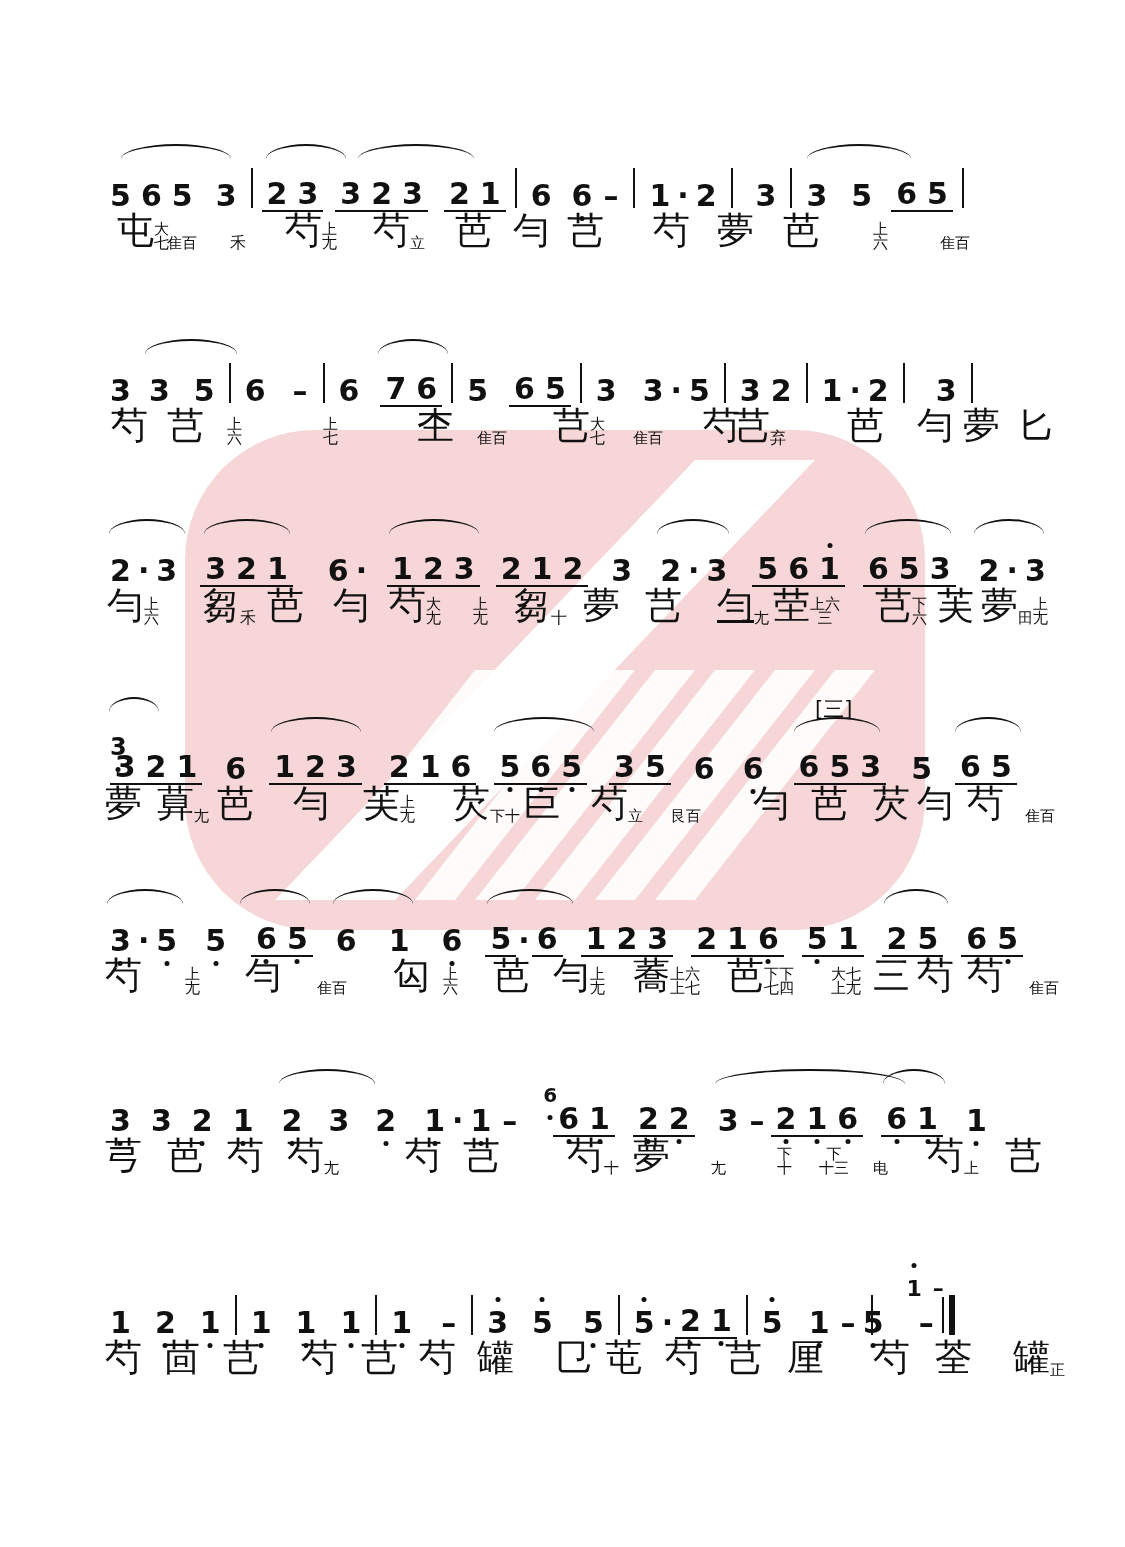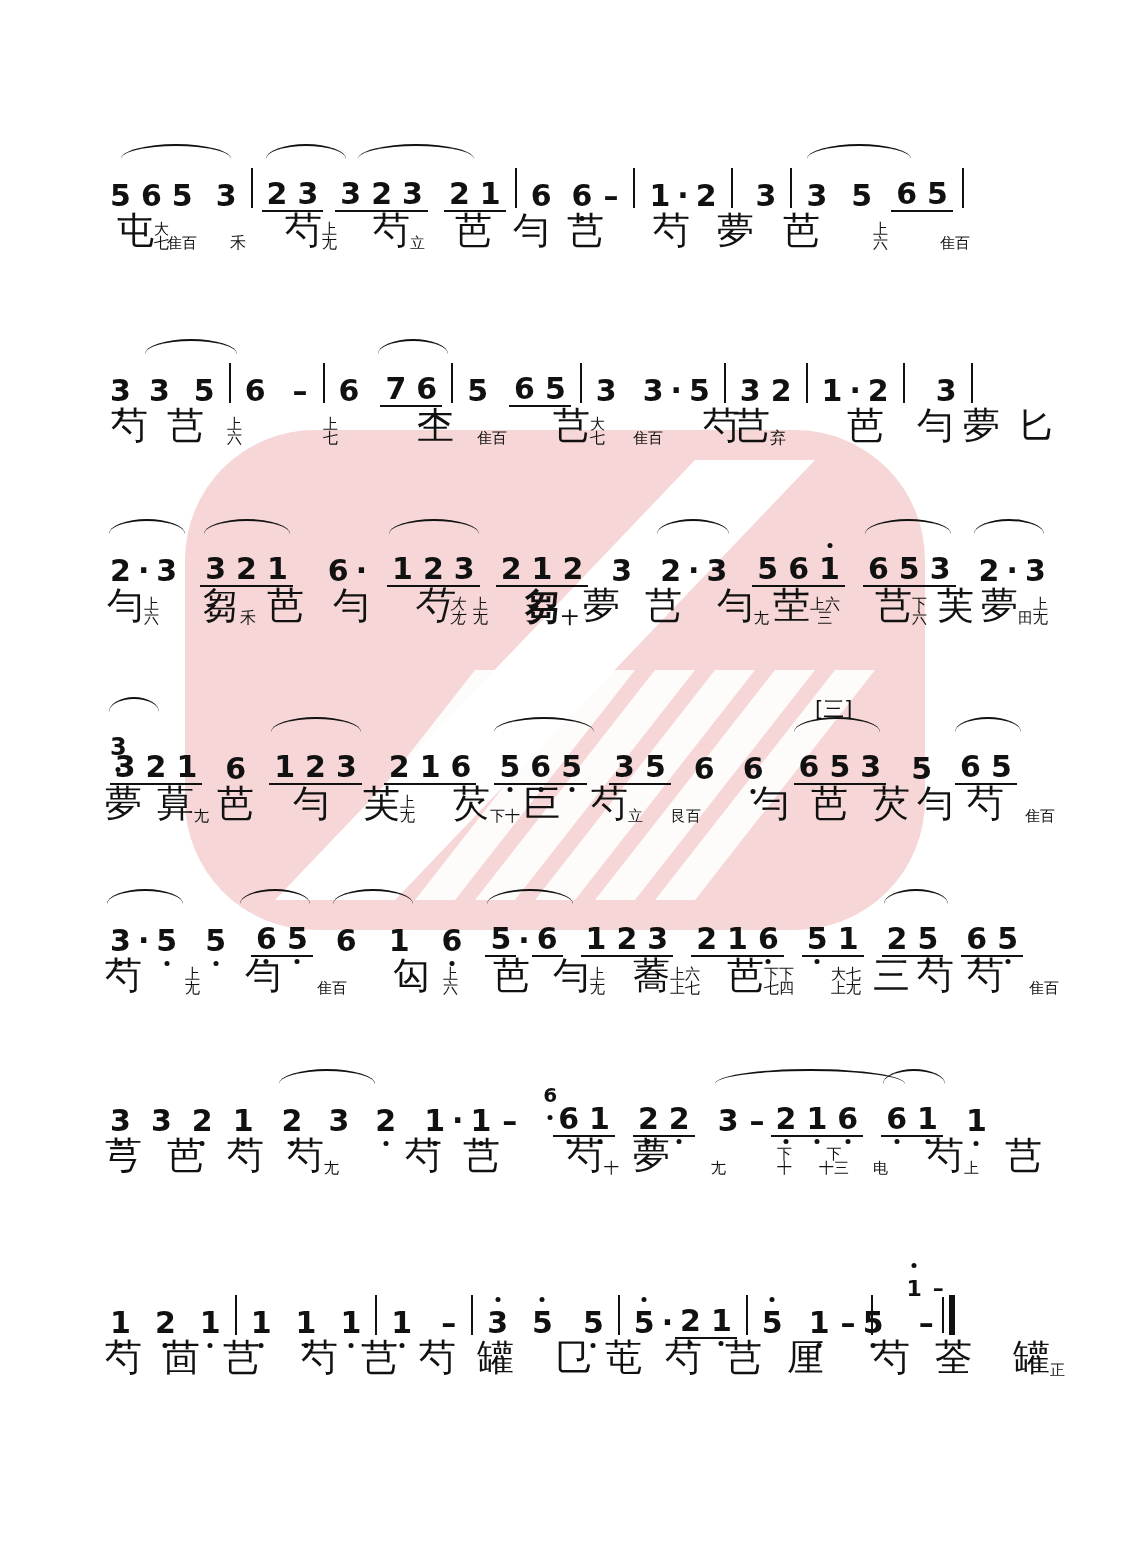--- a/index.html
+++ b/index.html
@@ -383,26 +383,26 @@
         <span class="dot">·</span>
         <span class="n">3</span>
       </div>
       <span class="bar"></span>
     </div>
     <div class="tab-row">
       <span class="tab" style="left:2px;">勻<span class="stack">上<br>六</span></span>
       <span class="tab" style="left:98px;">芻<span class="sm">禾</span></span>
       <span class="tab" style="left:162px;">芭</span>
       <span class="tab" style="left:228px;">勻</span>
-      <span class="tab" style="left:308px;font-style:italic;">芍<span class="stack">大<br>尢</span></span>
+      <span class="tab" style="left:284px;">芍<span class="stack">大<br>尢</span></span>
       <span class="tab" style="left:368px;"><span class="stack">上<br>尢</span></span>
-      <span class="tab" style="left:420px;font-weight:bold;">芻<span class="sm">十</span></span>
+      <span class="tab" style="left:409px;">芻<span class="sm">十</span></span>
       <span class="tab" style="left:478px;">夢</span>
       <span class="tab" style="left:540px;">芑</span>
-      <span class="tab" style="left:612px;">勻<span class="stack">尢</span></span>
+      <span class="tab" style="left:612px;text-decoration:underline;">勻<span class="stack">尢</span></span>
       <span class="tab" style="left:668px;">茔<span class="stack">上六<br>三</span></span>
       <span class="tab" style="left:770px;">芑<span class="stack">下<br>六</span></span>
       <span class="tab" style="left:832px;">芙</span>
       <span class="tab" style="left:876px;">夢<span class="stack">田</span><span class="stack">上<br>尢</span></span>
     </div>
   </div>
 
   <div class="system" style="top:705px;">
     <span class="section-label" style="left:710px; top:-10px;">[三]</span>
     <div class="note-row" style="margin-top:18px;">

